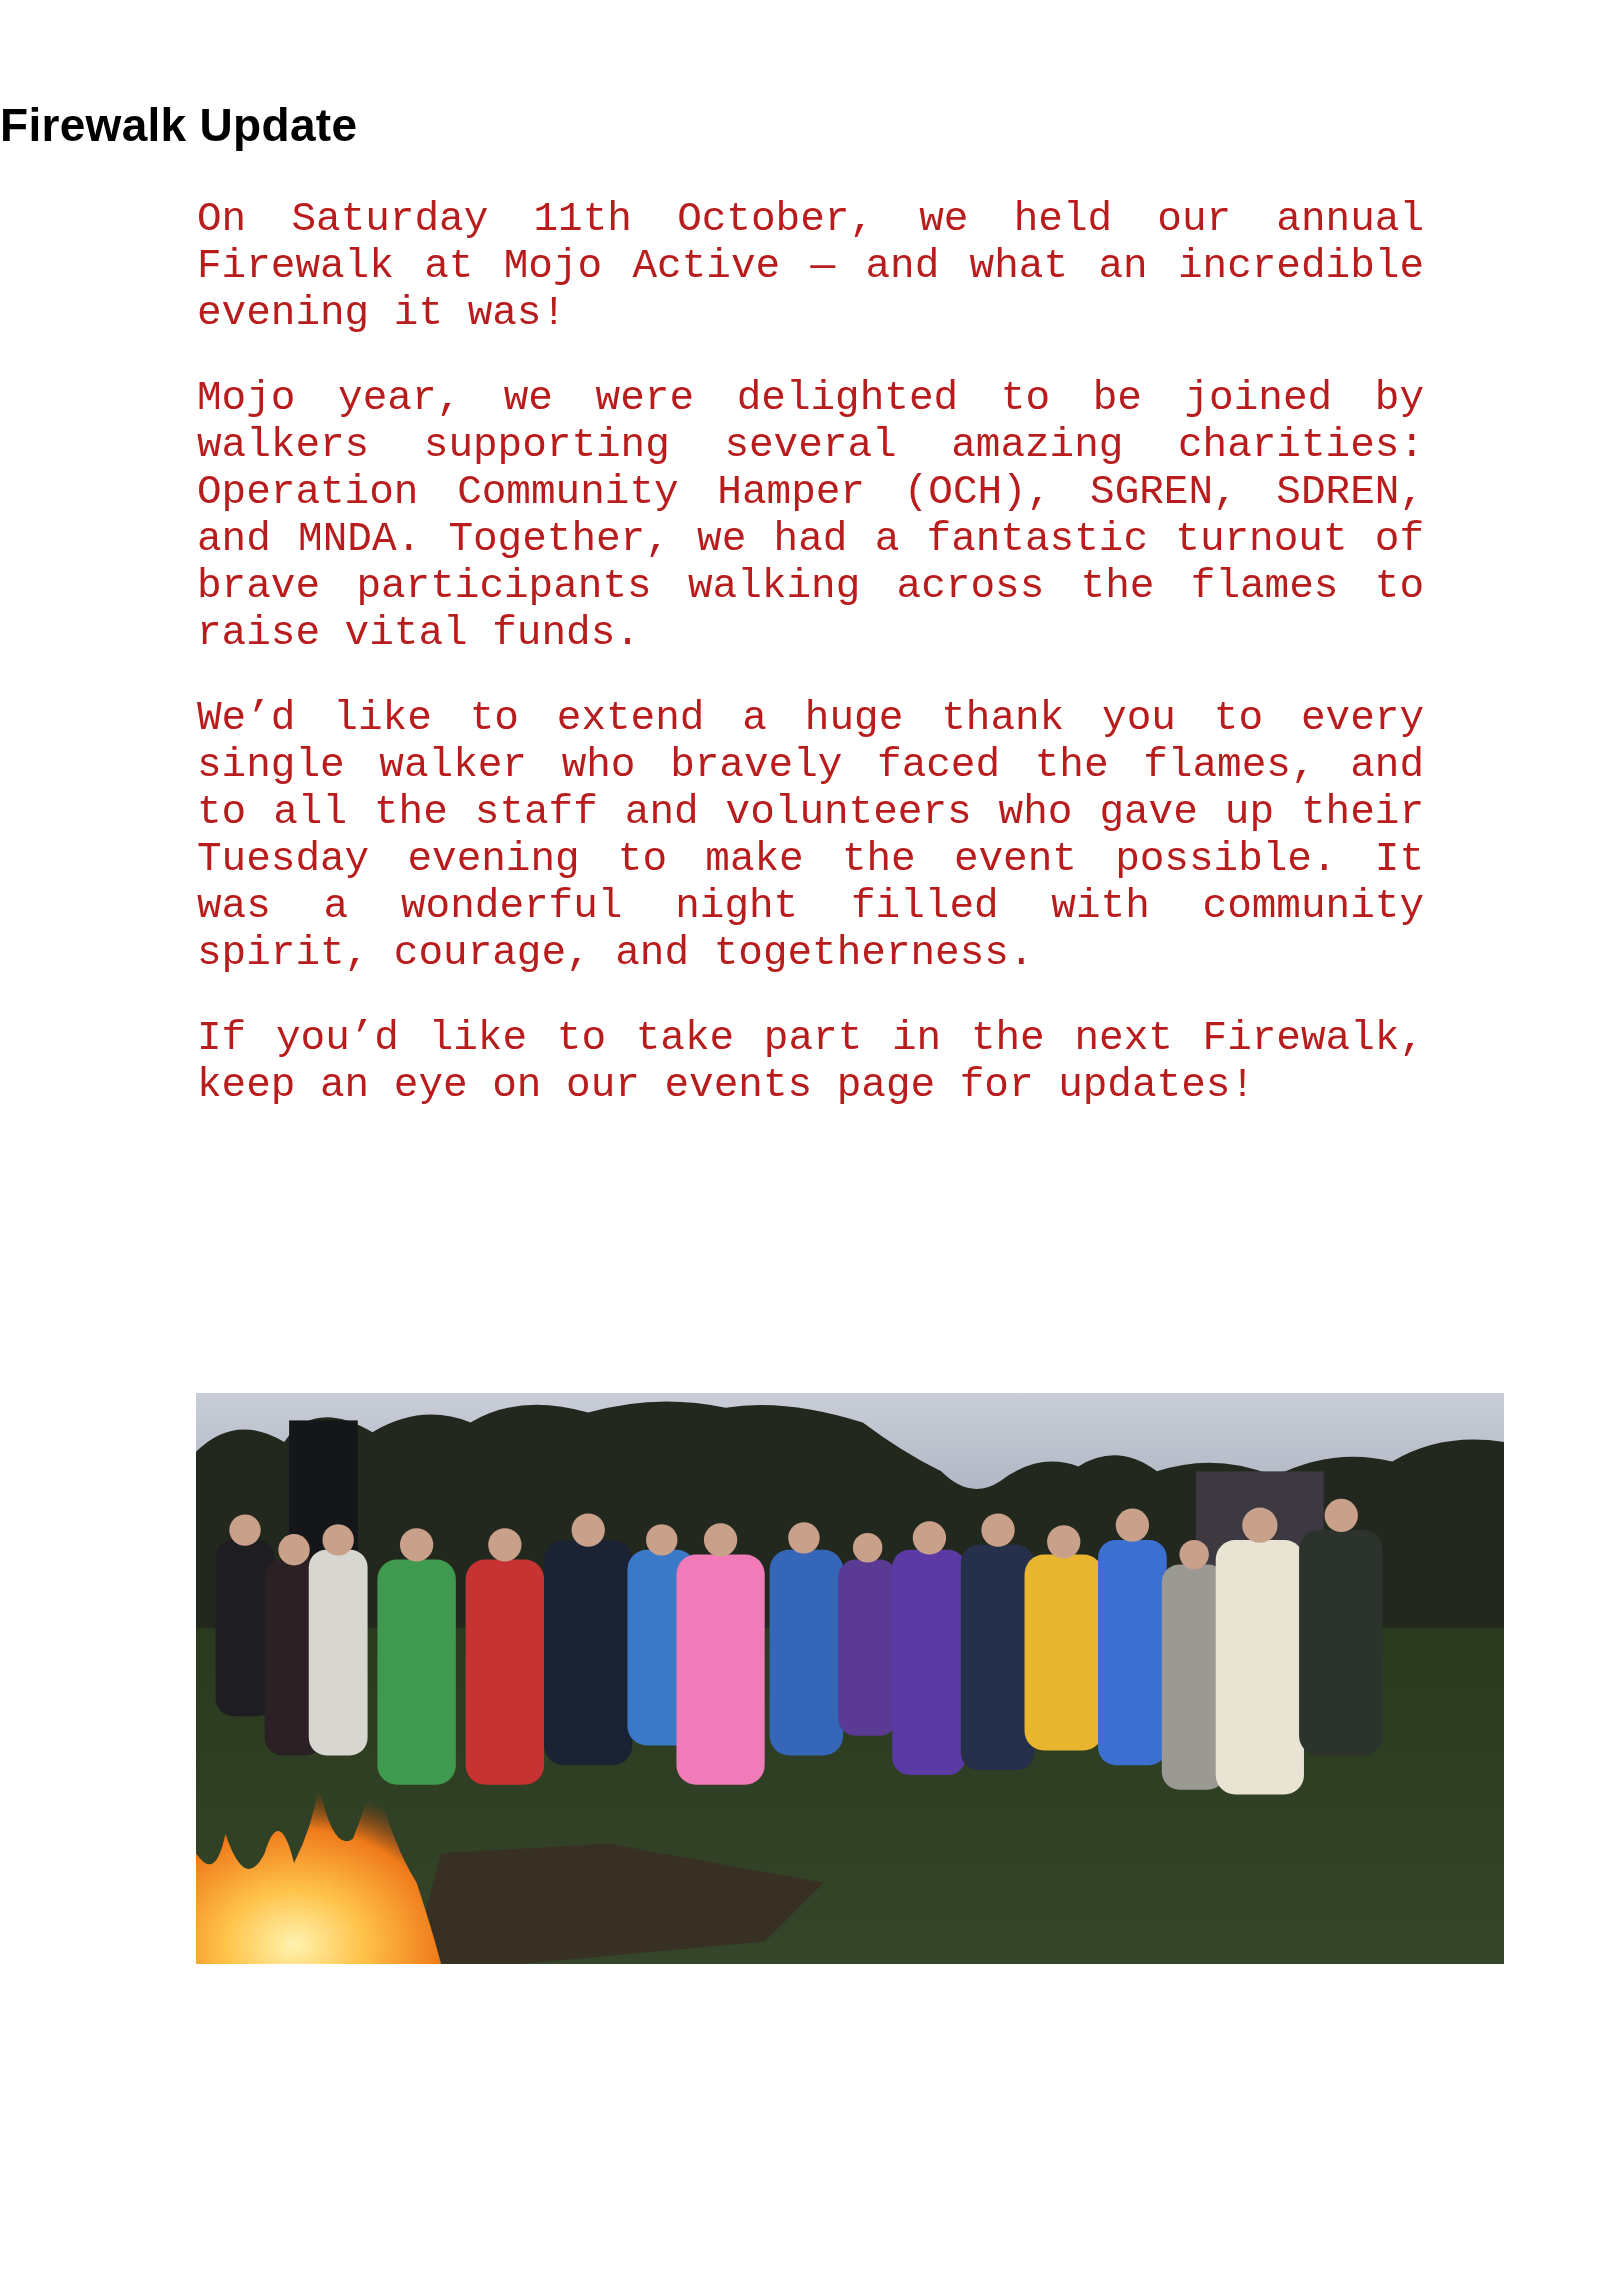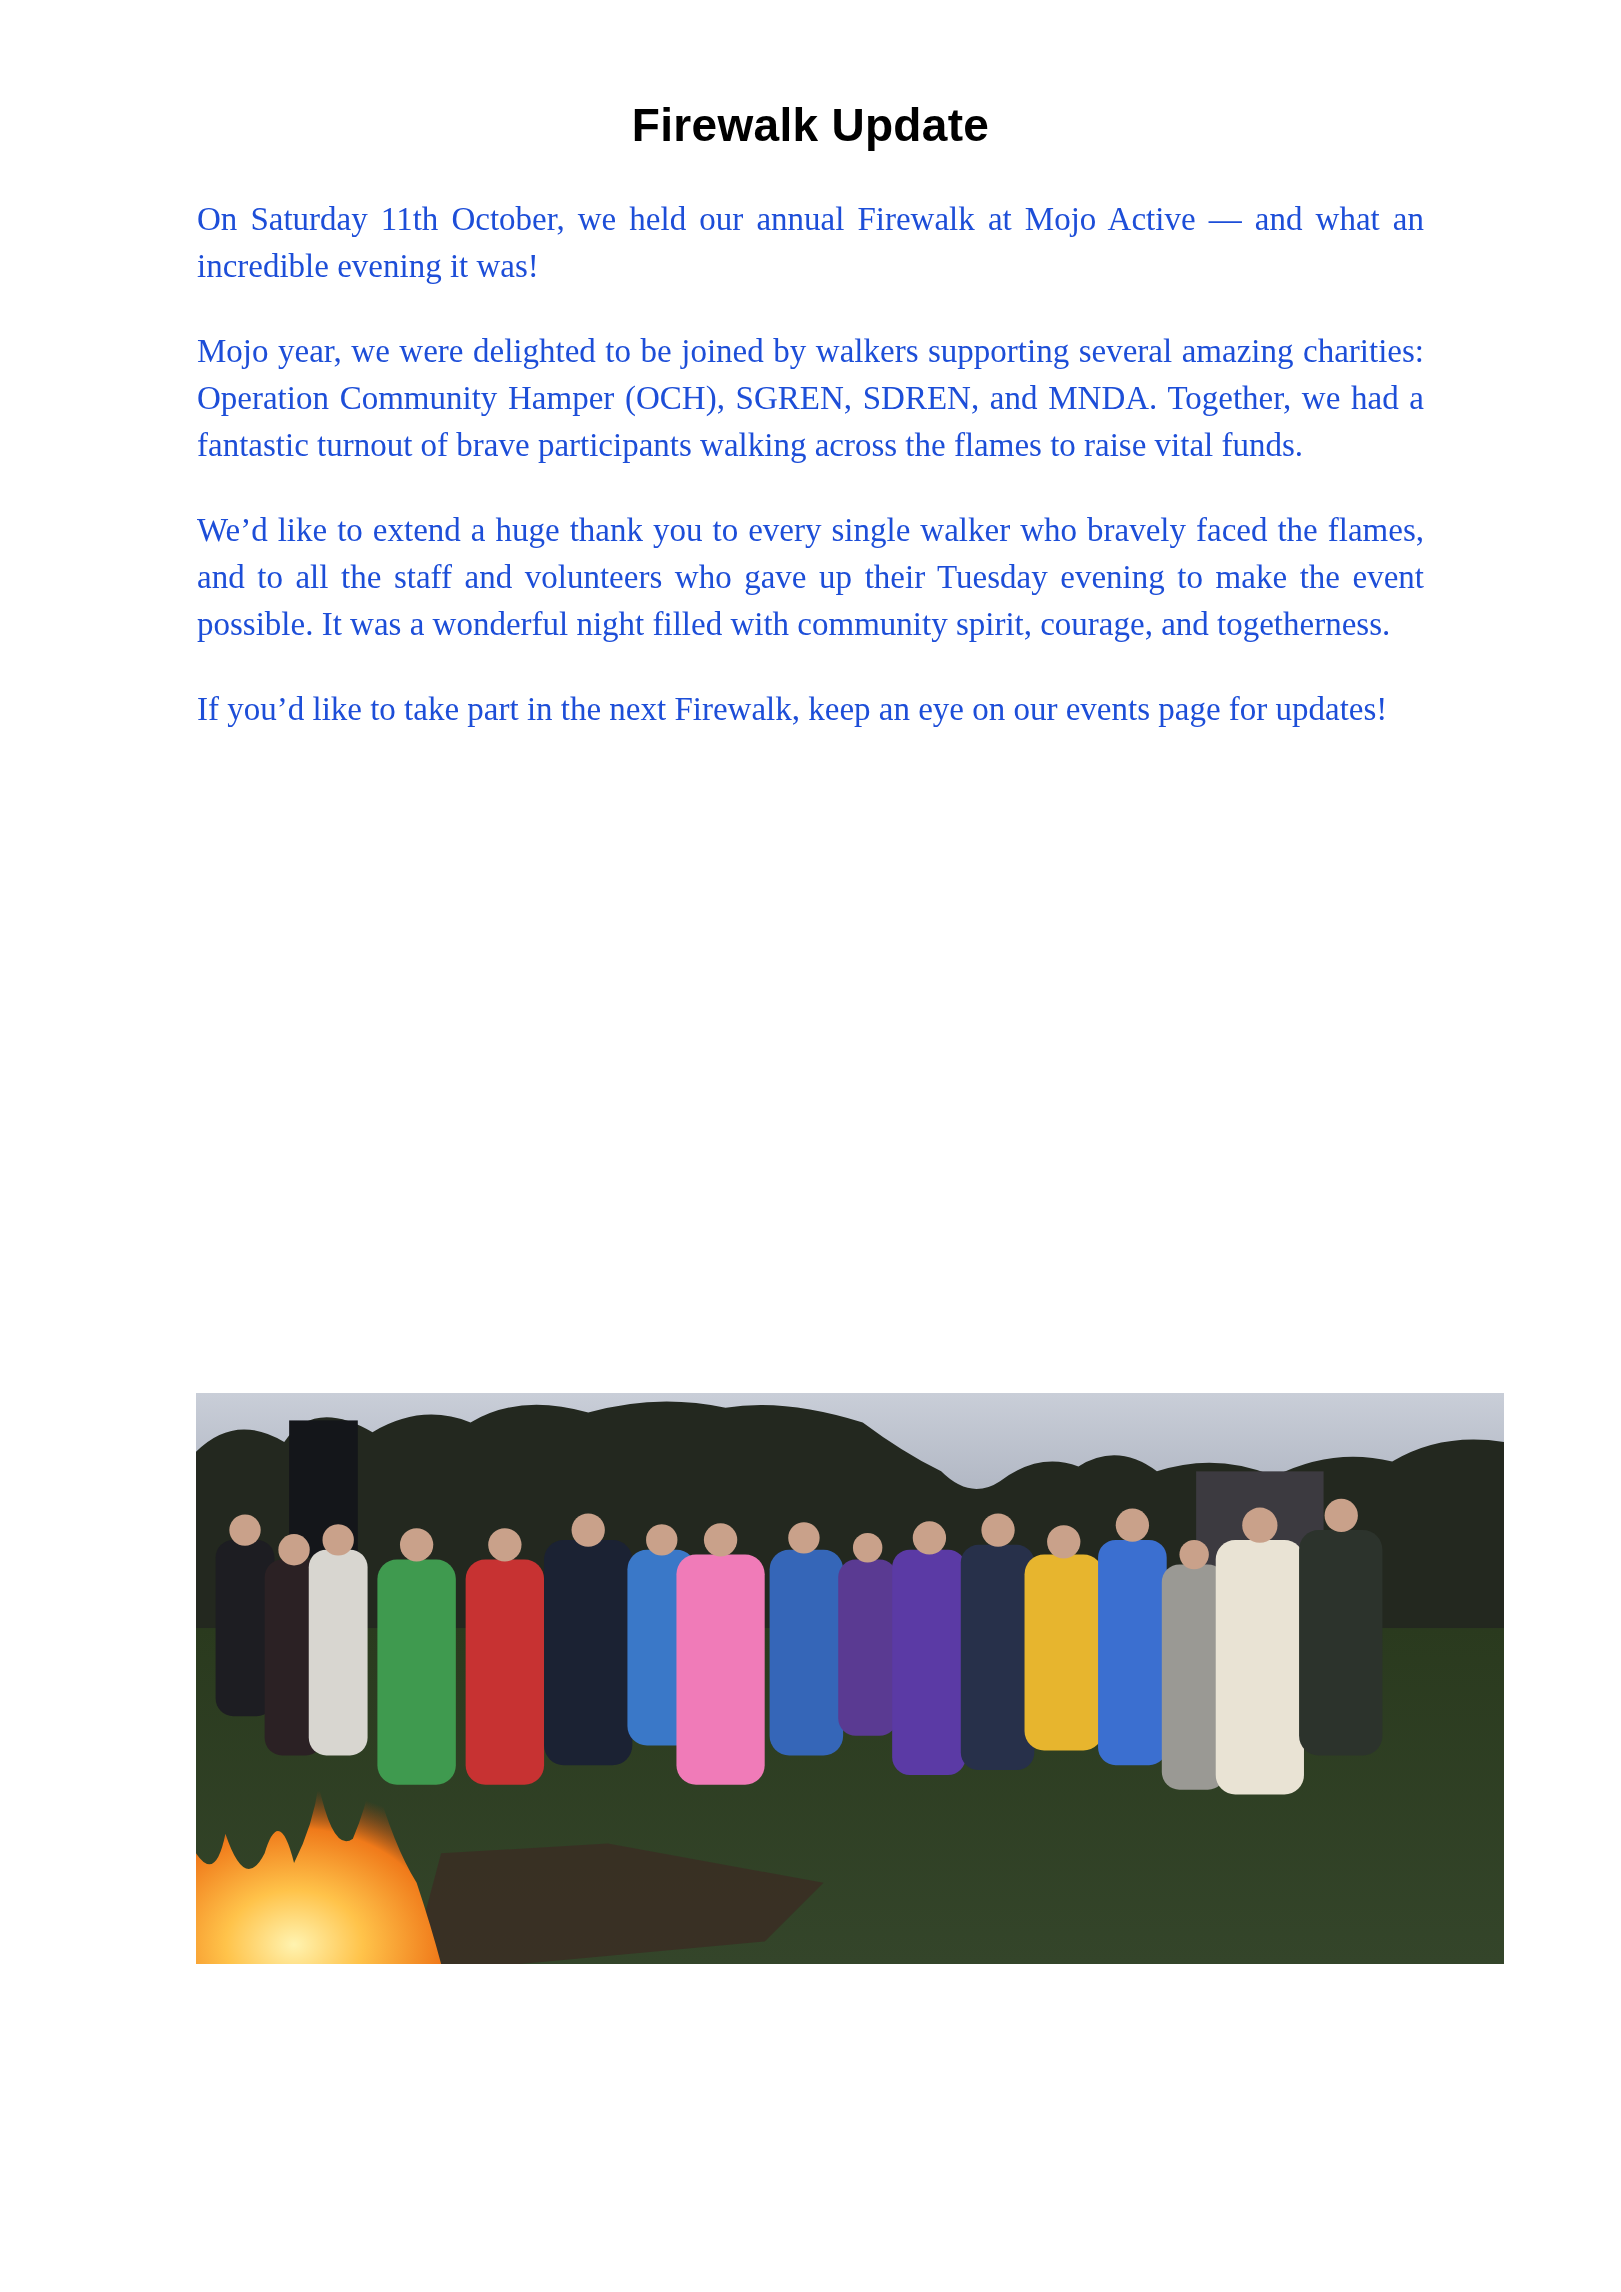--- a/index.html
+++ b/index.html
@@ -1,26 +1,26 @@
 <!DOCTYPE html>
 <html><head>
 <meta charset="utf-8">
 <style>
   html, body { margin: 0; padding: 0; background: #ffffff; }
   body { width: 1621px; height: 2293px; position: relative; overflow: hidden; }
   .page { position: absolute; left: 0; top: 0; width: 1621px; height: 2293px; background: #fff; }
   .title {
-    position: absolute; left: 0; width: 1621px; top: 98px; text-align: center;
+    position: absolute; left: 0; width: 1621px; top: 98px; text-align: left;
     font-family: "Liberation Sans", sans-serif; font-weight: bold; font-size: 46px;
     color: #000; letter-spacing: 0.3px; margin: 0;
   }
   .body-text {
     position: absolute; left: 197px; width: 1227px; top: 196px;
-    font-family: Liberation Serif, serif; font-size: 33px; line-height: 47px;
-    color: #1d4ed8; text-align: justify;
+    font-family: Liberation Mono, monospace; font-size: 41px; line-height: 47px;
+    color: #b91c1c; text-align: justify;
   }
   .body-text p { margin: 0 0 38px 0; }
   .photo {
     position: absolute; left: 196px; top: 1393px; width: 1308px; height: 571px;
     overflow: hidden; background: #2c3226;
   }
   .photo svg { display: block; width: 100%; height: 100%; }
 </style>
 </head>
 <body>

